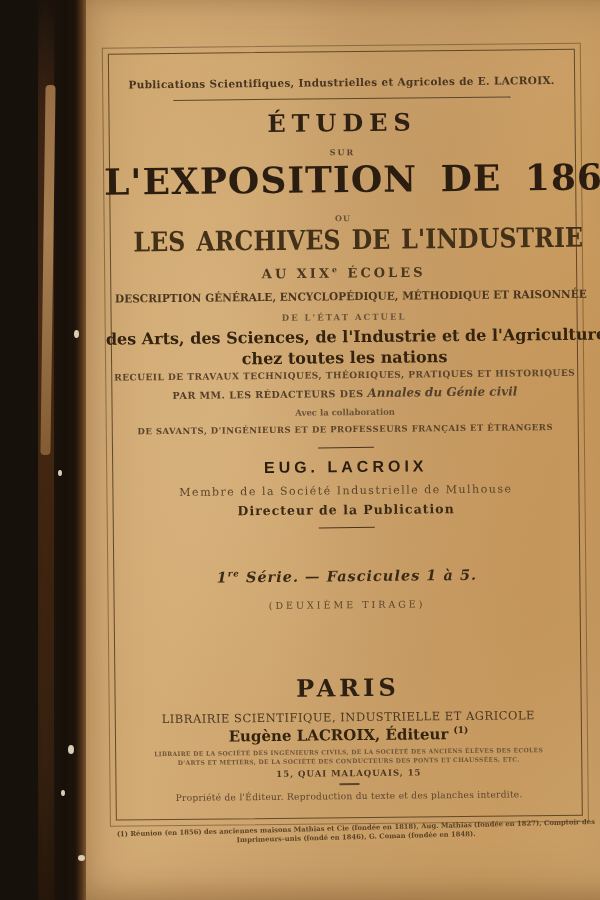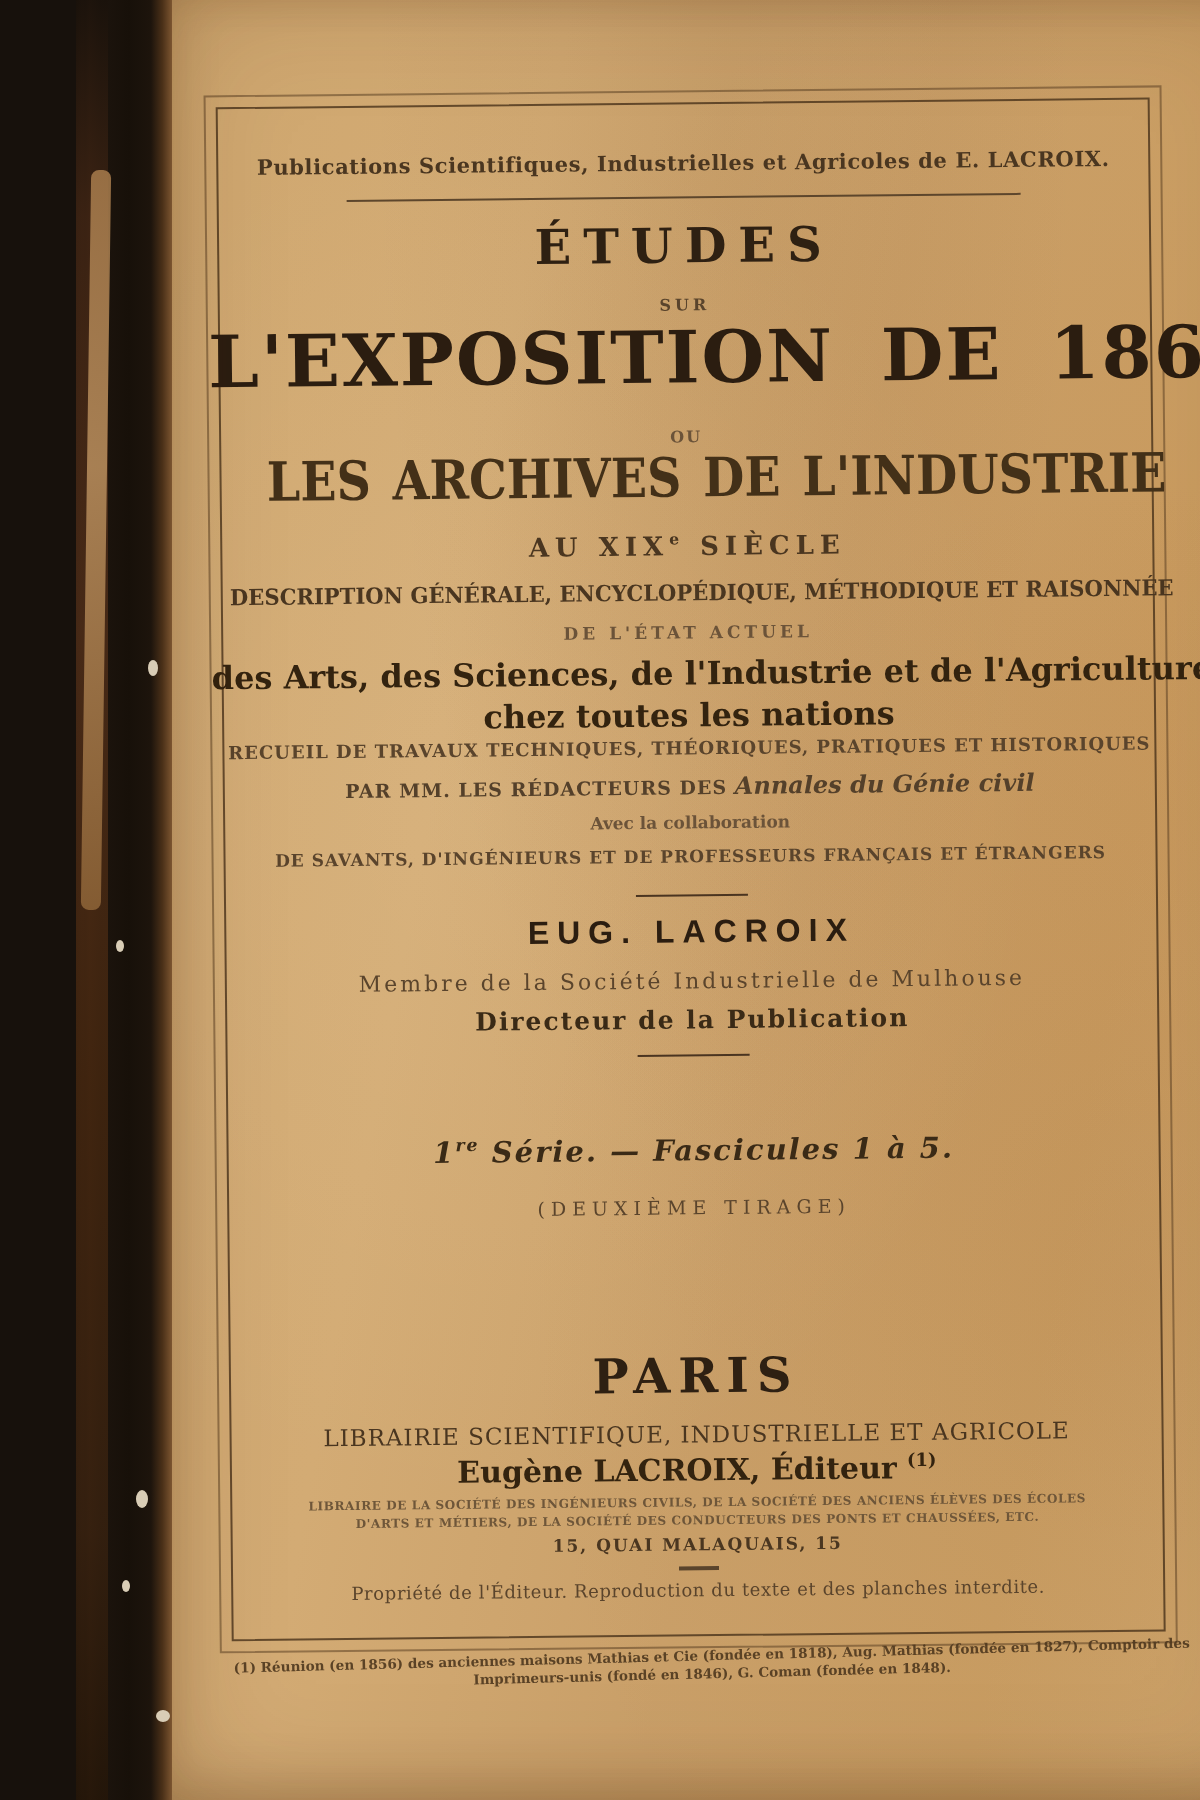--- a/index.html
+++ b/index.html
@@ -106,21 +106,21 @@
         <div class="frame-inner"></div>
 
         <div class="l banner">Publications Scientifiques, Industrielles et Agricoles de E. LACROIX.</div>
         <div class="rule-wide"></div>
 
         <div class="l etudes">ÉTUDES</div>
         <div class="l sur">SUR</div>
         <div class="l expo">L'EXPOSITION DE 1867</div>
         <div class="l ou">OU</div>
         <div class="l archives">LES ARCHIVES DE L'INDUSTRIE</div>
-        <div class="l xix"><span>AU XIX</span><sup>e</sup><span> SIÈCLE</span></div>
+        <div class="l xix"><span>AU XIX</span><sup>e</sup><span> ÉCOLES</span></div>
 
         <div class="l desc">DESCRIPTION GÉNÉRALE, ENCYCLOPÉDIQUE, MÉTHODIQUE ET RAISONNÉE</div>
         <div class="l etat">DE L'ÉTAT ACTUEL</div>
         <div class="l arts">des Arts, des Sciences, de l'Industrie et de l'Agriculture,</div>
         <div class="l nations">chez toutes les nations</div>
         <div class="l recueil">RECUEIL DE TRAVAUX TECHNIQUES, THÉORIQUES, PRATIQUES ET HISTORIQUES</div>
         <div class="l par"><span>PAR MM. LES RÉDACTEURS DES </span><span class="it">Annales du Génie civil</span></div>
         <div class="l avec">Avec la collaboration</div>
         <div class="l savants">DE SAVANTS, D'INGÉNIEURS ET DE PROFESSEURS FRANÇAIS ET ÉTRANGERS</div>
 

